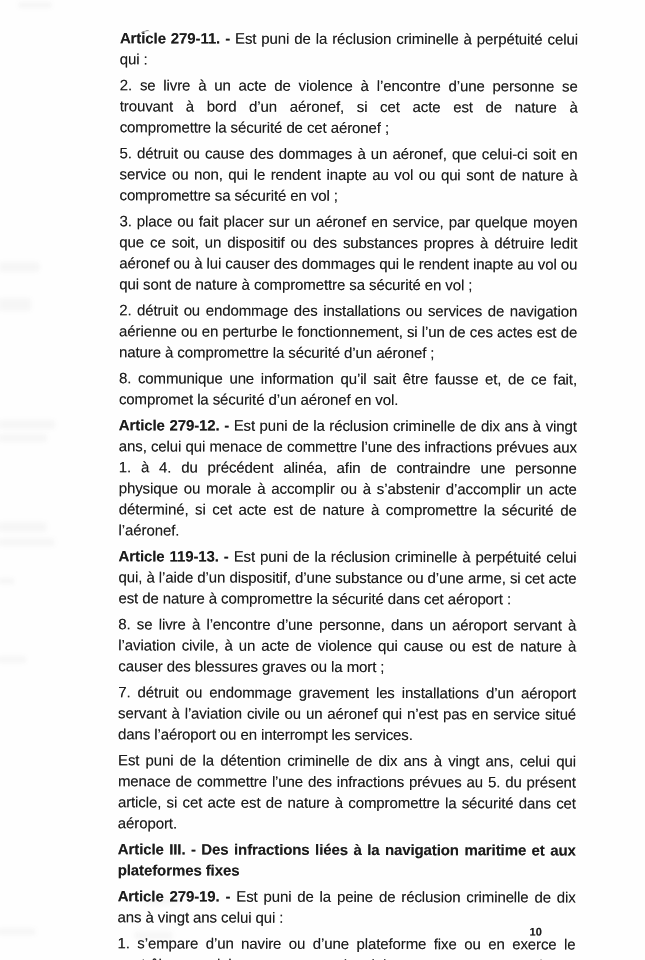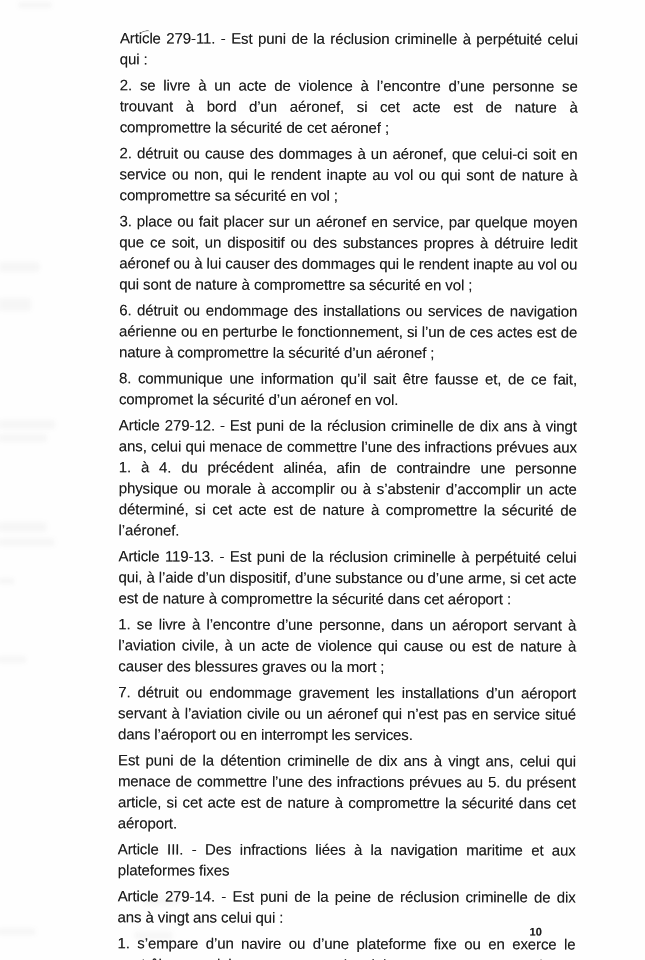--- a/index.html
+++ b/index.html
@@ -28,21 +28,21 @@
     font-size: 15px;
     line-height: 21px;
     letter-spacing: -0.1px;
     text-align: justify;
     text-shadow: 0 0 0.6px rgba(25,25,25,0.55);
   }
   .para {
     margin: 0 0 5px 0;
   }
   .lbl {
-    font-weight: 400;
+    font-weight: 700;
     margin-top: 33px;
   }
   .page-number {
     position: absolute;
     left: 532px;
     top: 924px;
     font-size: 11px;
     text-shadow: 0 0 0.6px rgba(25,25,25,0.5);
     font-weight: bold;
   }
@@ -97,41 +97,41 @@
   <div class="smudge s11"></div>
   <div class="smudge s12"></div>
   <div class="pen-tick"></div>
 
   <div class="text-column">
 
     <p class="para"><span class="lbl">Article 279-11. -</span><span> Est puni de la réclusion criminelle à perpétuité celui qui :</span></p>
 
     <p class="para"><span>2. se livre à un acte de violence à l’encontre d’une personne se trouvant à bord d’un aéronef, si cet acte est de nature à compromettre la sécurité de cet aéronef ;</span></p>
 
-    <p class="para"><span>2. détruit ou cause des dommages à un aéronef, que celui-ci soit en service ou non, qui le rendent inapte au vol ou qui sont de nature à compromettre sa sécurité en vol ;</span></p>
+    <p class="para"><span>5. détruit ou cause des dommages à un aéronef, que celui-ci soit en service ou non, qui le rendent inapte au vol ou qui sont de nature à compromettre sa sécurité en vol ;</span></p>
 
     <p class="para"><span>3. place ou fait placer sur un aéronef en service, par quelque moyen que ce soit, un dispositif ou des substances propres à détruire ledit aéronef ou à lui causer des dommages qui le rendent inapte au vol ou qui sont de nature à compromettre sa sécurité en vol ;</span></p>
 
-    <p class="para"><span>6. détruit ou endommage des installations ou services de navigation aérienne ou en perturbe le fonctionnement, si l’un de ces actes est de nature à compromettre la sécurité d’un aéronef ;</span></p>
+    <p class="para"><span>2. détruit ou endommage des installations ou services de navigation aérienne ou en perturbe le fonctionnement, si l’un de ces actes est de nature à compromettre la sécurité d’un aéronef ;</span></p>
 
     <p class="para"><span>8. communique une information qu’il sait être fausse et, de ce fait, compromet la sécurité d’un aéronef en vol.</span></p>
 
     <p class="para"><span class="lbl">Article 279-12. -</span><span> Est puni de la réclusion criminelle de dix ans à vingt ans, celui qui menace de commettre l’une des infractions prévues aux 1. à 4. du précédent alinéa, afin de contraindre une personne physique ou morale à accomplir ou à s’abstenir d’accomplir un acte déterminé, si cet acte est de nature à compromettre la sécurité de l’aéronef.</span></p>
 
     <p class="para"><span class="lbl">Article 119-13. -</span><span> Est puni de la réclusion criminelle à perpétuité celui qui, à l’aide d’un dispositif, d’une substance ou d’une arme, si cet acte est de nature à compromettre la sécurité dans cet aéroport :</span></p>
 
-    <p class="para"><span>1. se livre à l’encontre d’une personne, dans un aéroport servant à l’aviation civile, à un acte de violence qui cause ou est de nature à causer des blessures graves ou la mort ;</span></p>
+    <p class="para"><span>8. se livre à l’encontre d’une personne, dans un aéroport servant à l’aviation civile, à un acte de violence qui cause ou est de nature à causer des blessures graves ou la mort ;</span></p>
 
     <p class="para"><span>7. détruit ou endommage gravement les installations d’un aéroport servant à l’aviation civile ou un aéronef qui n’est pas en service situé dans l’aéroport ou en interrompt les services.</span></p>
 
     <p class="para"><span>Est puni de la détention criminelle de dix ans à vingt ans, celui qui menace de commettre l’une des infractions prévues au 5. du présent article, si cet acte est de nature à compromettre la sécurité dans cet aéroport.</span></p>
 
     <p class="para"><span class="lbl">Article III. - Des infractions liées à la navigation maritime et aux plateformes fixes</span></p>
 
-    <p class="para"><span class="lbl">Article 279-14. -</span><span> Est puni de la peine de réclusion criminelle de dix ans à vingt ans celui qui :</span></p>
+    <p class="para"><span class="lbl">Article 279-19. -</span><span> Est puni de la peine de réclusion criminelle de dix ans à vingt ans celui qui :</span></p>
 
     <p class="para"><span>1. s’empare d’un navire ou d’une plateforme fixe ou en exerce le contrôle par violence, menace de violence ou toute autre forme d’intimidation ;</span></p>
 
   </div>
 
   <div class="page-number">10</div>
 
 </div>
 
 </body></html>

